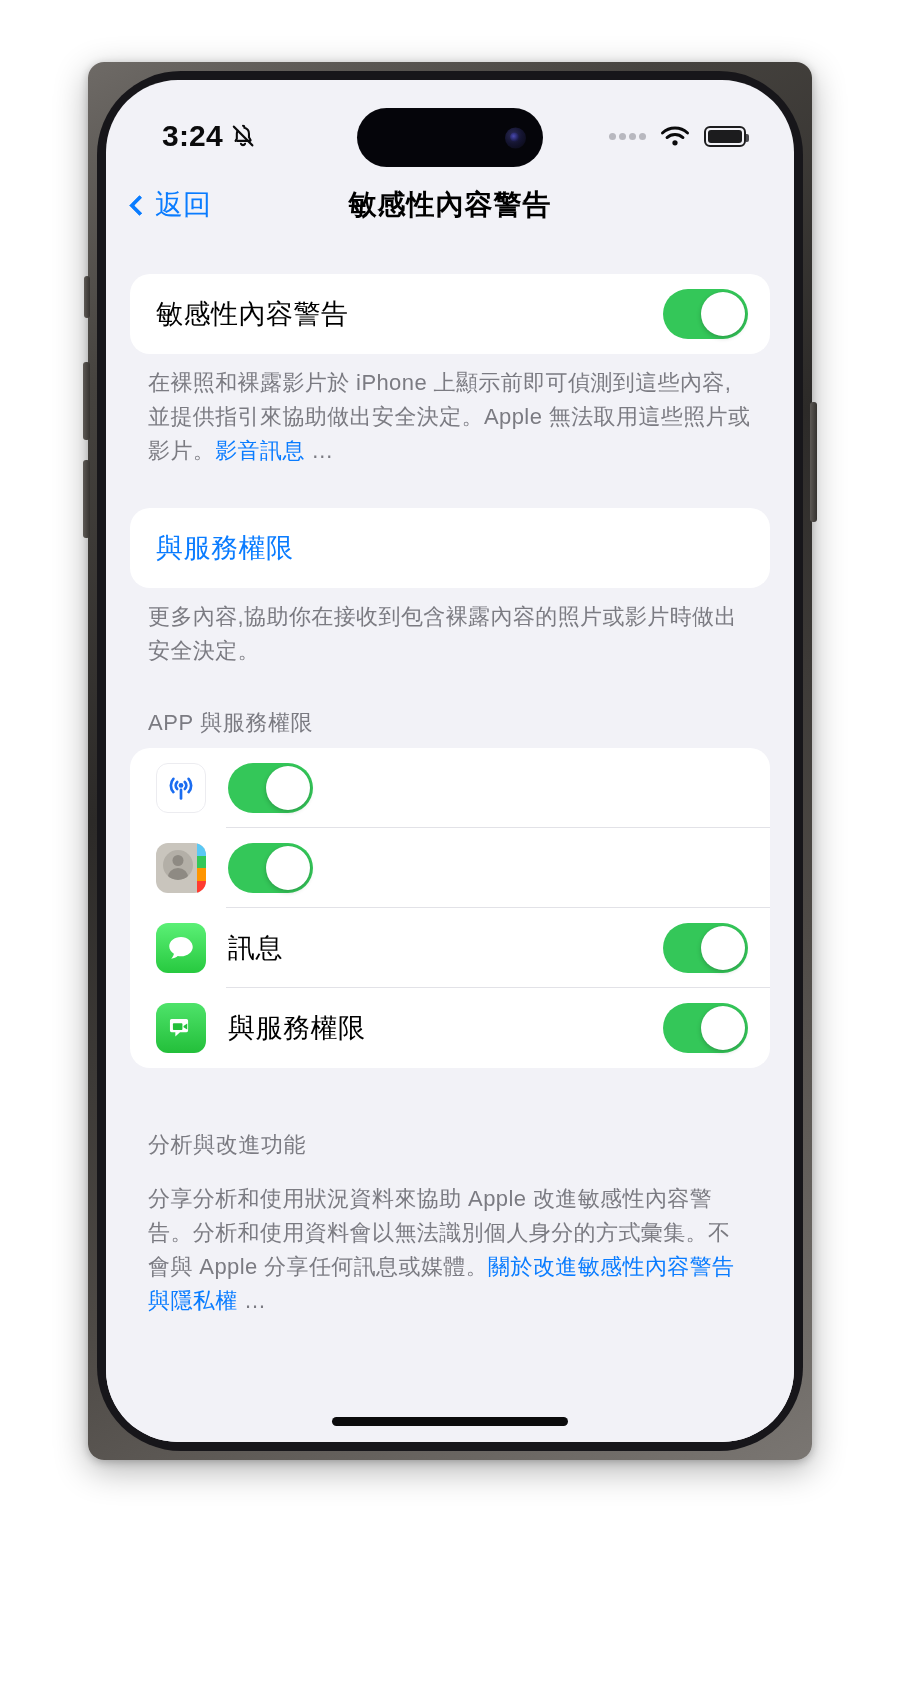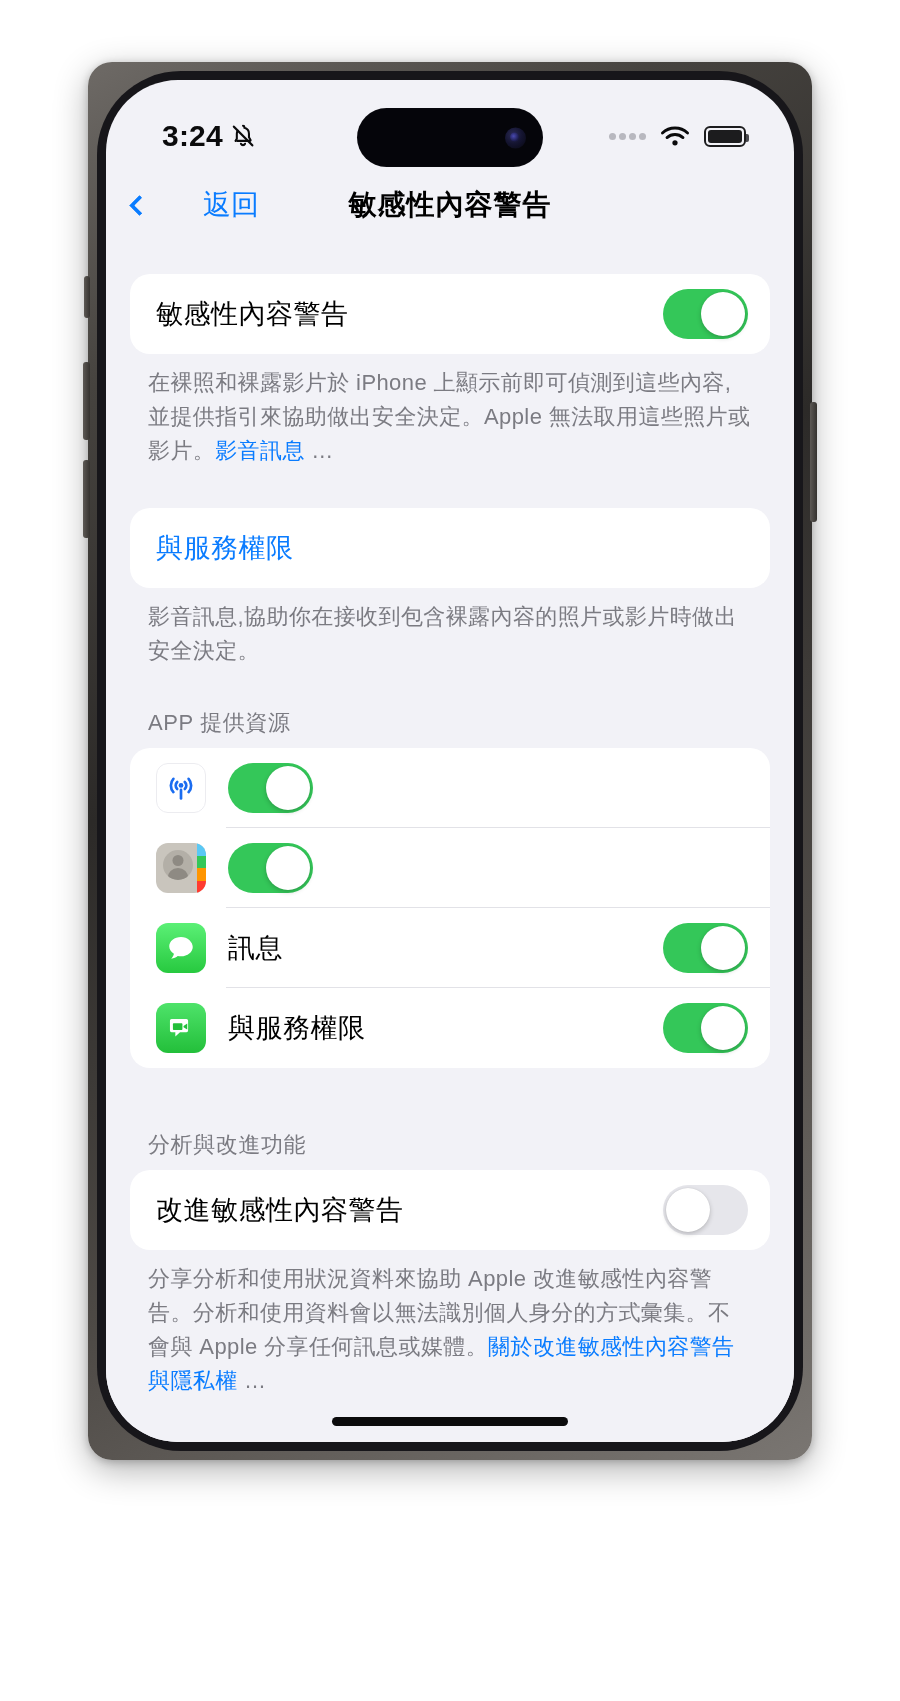--- a/index.html
+++ b/index.html
@@ -19,21 +19,21 @@
     background: #ffffff;
   }
 
   
   .phone-frame {
     position: absolute;
     left: 88px;
     top: 62px;
     width: 724px;
     height: 1398px;
-    border-radius: 24px;
+    border-radius: 16px;
     background: linear-gradient(150deg, #6e6a66 0%, #46433f 18%, #2c2a28 42%, #4e4a46 70%, #7a7672 100%);
     box-shadow: 0 10px 34px rgba(0,0,0,0.30), 0 2px 8px rgba(0,0,0,0.22);
     padding: 13px;
   }
   .phone-inner-band {
     position: absolute;
     inset: 9px;
     border-radius: 84px;
     background: #17161a;
   }
@@ -167,21 +167,20 @@
     width: 15px; height: 15px;
     border-left: 4px solid #0a7cff;
     border-bottom: 4px solid #0a7cff;
     transform: rotate(45deg);
     border-radius: 1px;
     margin-right: 2px;
   }
   .nav-back-label {
     font-size: 28px;
     color: #0a7cff;
-    margin-left: 48px;
   }
   .nav-title {
     width: 100%;
     text-align: center;
     font-size: 28px;
     font-weight: bold;
     color: #000000;
     letter-spacing: 1px;
   }
 
@@ -419,25 +418,25 @@
           <span>在裸照和裸露影片於 iPhone 上顯示前即可偵測到這些內容,並提供指引來協助做出安全決定。Apple 無法取用這些照片或影片。</span><span class="link">影音訊息</span><span> …</span>
         </div>
 
         <div class="spacer-40"></div>
 
         <div class="card">
           <div class="row">
             <span class="row-label link">與服務權限</span>
           </div>
         </div>
-        <div class="footer-text">影音訊息,協助你在接收到包含裸露內容的照片或影片時做出安全決定。</div>
+        <div class="footer-text">更多內容,協助你在接收到包含裸露內容的照片或影片時做出安全決定。</div>
 
         <div class="spacer-40"></div>
 
-        <div class="section-header">APP 提供資源</div>
+        <div class="section-header">APP 與服務權限</div>
         <div class="card">
 
           <div class="row">
             <span class="app-icon icon-airdrop">
               <svg width="38" height="38" viewBox="0 0 24 24">
                 <path d="M7.2 14.6a6.3 6.3 0 0 1 0-8.4" fill="none" stroke="#1a6cf0" stroke-width="1.7" stroke-linecap="round"></path>
                 <path d="M16.8 14.6a6.3 6.3 0 0 0 0-8.4" fill="none" stroke="#1a6cf0" stroke-width="1.7" stroke-linecap="round"></path>
                 <path d="M9.6 12.6a3 3 0 0 1 0-4.4" fill="none" stroke="#1a6cf0" stroke-width="1.7" stroke-linecap="round"></path>
                 <path d="M14.4 12.6a3 3 0 0 0 0-4.4" fill="none" stroke="#1a6cf0" stroke-width="1.7" stroke-linecap="round"></path>
                 <circle cx="12" cy="10.4" r="1.5" fill="#1a6cf0"></circle>
@@ -491,28 +490,20 @@
             <span class="switch">
                 <i></i>
               </span>
           </div>
         </div>
 
         <div class="spacer-40"></div>
         <div class="spacer-22"></div>
 
         <div class="section-header">分析與改進功能</div>
-        <div class="card">
-          <div class="row">
-            <span class="row-label">改進敏感性內容警告</span>
-            <span class="switch off">
-                <i></i>
-              </span>
-          </div>
-        </div>
         <div class="footer-text">
           <span>分享分析和使用狀況資料來協助 Apple 改進敏感性內容警告。分析和使用資料會以無法識別個人身分的方式彙集。不會與 Apple 分享任何訊息或媒體。</span><span class="link">關於改進敏感性內容警告與隱私權</span><span> …</span>
         </div>
 
       </div>
 
       <div class="home-indicator"></div>
     </div>
   </div>
 </div>

